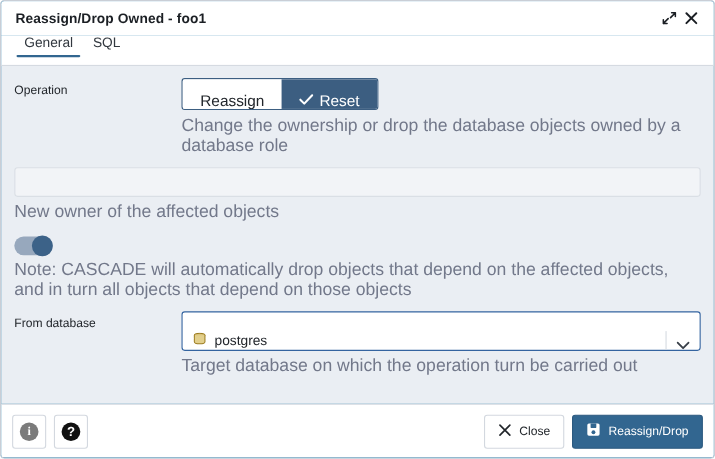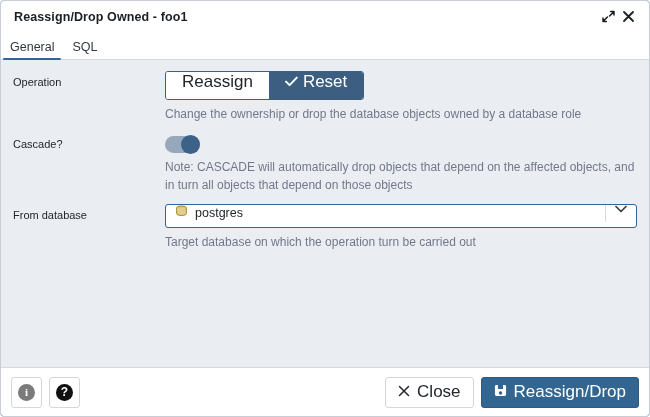--- a/index.html
+++ b/index.html
@@ -55,21 +55,22 @@
   }
   .title-btn svg { display: block; }
 
   
   .tabbar {
     height: 28px;
     min-height: 28px;
     background: #ffffff;
     border-bottom: 1px solid #d5dae1;
     display: flex;
-    align-items: flex-end;
+    align-items: flex-start;
+    padding-left: 12px;
     box-sizing: border-box;
   }
   .tab {
     font-size: 12.5px;
     color: #32383f;
     padding: 0 9px 5px 9px;
     cursor: pointer;
     position: relative;
     white-space: nowrap;
   }
@@ -102,41 +103,41 @@
     font-size: 11px;
     color: #22262b;
     padding-top: 5px;
     box-sizing: border-box;
   }
   .ctrl-col {
     flex: 1;
     min-width: 0;
   }
   .help-text {
-    font-size: 12px;
+    font-size: 16px;
     color: #72788a;
     line-height: 18px;
     margin-top: 5px;
     margin-bottom: 10px;
   }
 
   
   .btn-group {
     display: inline-flex;
     border: 1px solid #3c5e81;
     border-radius: 3px;
     overflow: hidden;
     height: 27px;
   }
   .seg {
     display: flex;
-    align-items: flex-start;
+    align-items: flex-end;
     justify-content: center;
     gap: 5px;
-    font-size: 17px;
+    font-size: 14px;
     padding: 0 16px;
     background: #ffffff;
     color: #22262b;
     cursor: pointer;
     white-space: nowrap;
   }
   .seg.active {
     background: #3c5e81;
     color: #ffffff;
   }
@@ -174,27 +175,27 @@
     top: -1px;
     left: 16px;
     width: 19px;
     height: 19px;
     border-radius: 50%;
     background: #3c6288;
   }
 
   
   .select {
-    height: 24px;
+    height: 36px;
     background: #ffffff;
     border: 1.5px solid #3464a0;
     border-radius: 3px;
     box-sizing: border-box;
     display: flex;
-    align-items: flex-start;
+    align-items: flex-end;
     padding: 0 0 0 9px;
     cursor: pointer;
   }
   .select-value {
     flex: 1;
     display: flex;
     align-items: center;
     gap: 7px;
     font-size: 12.5px;
     color: #22262b;
@@ -251,21 +252,21 @@
     font-family: "Liberation Serif", serif;
   }
   .circle-icon.info { background: #7b7b7b; }
   .circle-icon.help { background: #111111; font-family: "Liberation Sans", sans-serif; font-size: 12px; }
   .btn {
     height: 29px;
     border: 1px solid #d3d8df;
     border-radius: 3px;
     background: #ffffff;
     color: #22262b;
-    font-size: 17px;
+    font-size: 11px;
     display: flex;
     align-items: center;
     gap: 7px;
     padding: 0 12px;
     cursor: pointer;
     white-space: nowrap;
   }
   .btn.primary {
     background: #326690;
     border-color: #2c5a80;
@@ -317,24 +318,27 @@
                 </svg>
             </span>
             <span>Reset</span>
           </div>
         </div>
         <div class="help-text">Change the ownership or drop the database objects owned by a database role</div>
       </div>
     </div>
 
     <div class="row">
+      <div class="ctrl-col">
+        <div class="text-input" title=""></div>
+        <div class="help-text">New owner of the affected objects</div>
+      </div>
     </div>
 
     <div class="row">
-      <div class="label-col">Cascade?</div>
       <div class="ctrl-col">
         <div class="switch">
           <div class="knob"></div>
         </div>
         <div class="help-text">Note: CASCADE will automatically drop objects that depend on the affected objects, and in turn all objects that depend on those objects</div>
       </div>
     </div>
 
     <div class="row">
       <div class="label-col">From database</div>

